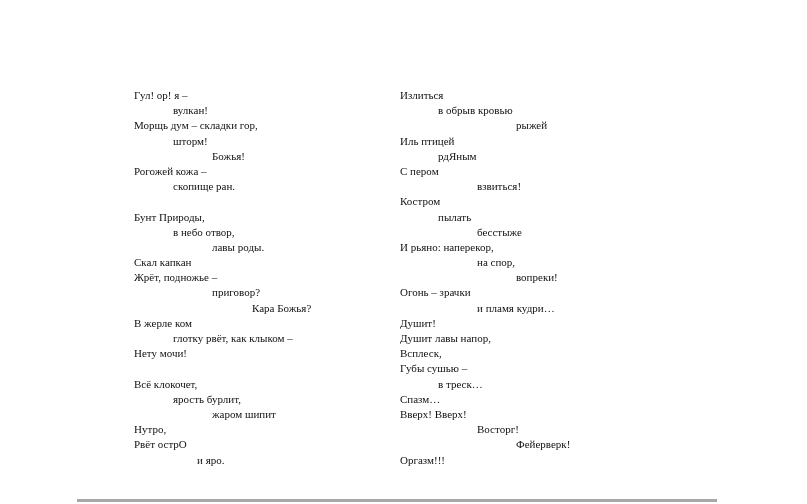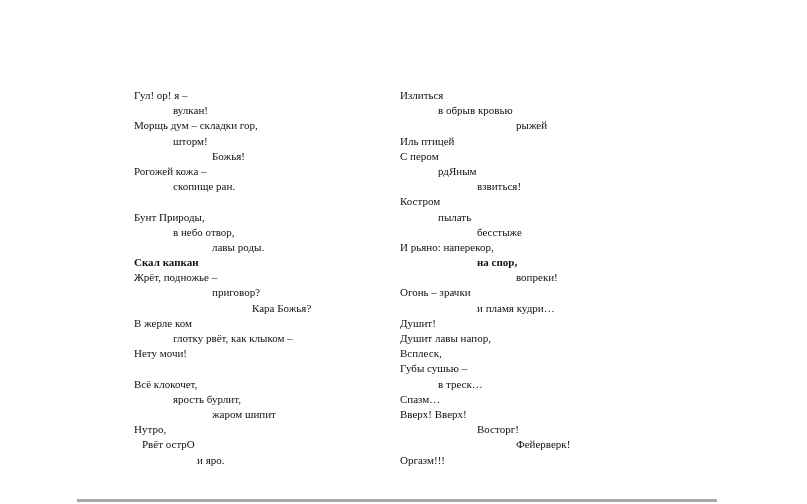--- a/index.html
+++ b/index.html
@@ -54,48 +54,48 @@
       <span class="line" style="padding-left: 39px;">вулкан!</span>
       <span class="line" style="padding-left: 0px;">Морщь дум – складки гор,</span>
       <span class="line" style="padding-left: 39px;">шторм!</span>
       <span class="line" style="padding-left: 78px;">Божья!</span>
       <span class="line" style="padding-left: 0px;">Рогожей кожа –</span>
       <span class="line" style="padding-left: 39px;">скопище ран.</span>
       <span class="line blank" style="padding-left: 0px;"></span>
       <span class="line" style="padding-left: 0px;">Бунт Природы,</span>
       <span class="line" style="padding-left: 39px;">в небо отвор,</span>
       <span class="line" style="padding-left: 78px;">лавы роды.</span>
-      <span class="line" style="padding-left: 0px; font-weight: bold;">Скал капкан</span>
+      <span class="line" style="padding-left: 0px;">Скал капкан</span>
       <span class="line" style="padding-left: 0px;">Жрёт, подножье –</span>
       <span class="line" style="padding-left: 78px;">приговор?</span>
       <span class="line" style="padding-left: 118px;">Кара Божья?</span>
       <span class="line" style="padding-left: 0px;">В жерле ком</span>
       <span class="line" style="padding-left: 39px;">глотку рвёт, как клыком –</span>
       <span class="line" style="padding-left: 0px;">Нету мочи!</span>
       <span class="line blank" style="padding-left: 0px;"></span>
       <span class="line" style="padding-left: 0px;">Всё клокочет,</span>
       <span class="line" style="padding-left: 39px;">ярость бурлит,</span>
       <span class="line" style="padding-left: 78px;">жаром шипит</span>
       <span class="line" style="padding-left: 0px;">Нутро,</span>
-      <span class="line" style="padding-left: 0px; margin-left: 8px;">Рвёт острО</span>
+      <span class="line" style="padding-left: 0px;">Рвёт острО</span>
       <span class="line" style="padding-left: 63px;">и яро.</span>
     </div>
   <div class="column right" id="col-right">
       <span class="line" style="padding-left: 0px;">Излиться</span>
       <span class="line" style="padding-left: 38px;">в обрыв кровью</span>
       <span class="line" style="padding-left: 116px;">рыжей</span>
       <span class="line" style="padding-left: 0px;">Иль птицей</span>
+      <span class="line" style="padding-left: 38px;">рдЯным</span>
       <span class="line" style="padding-left: 0px;">С пером</span>
-      <span class="line" style="padding-left: 38px;">рдЯным</span>
       <span class="line" style="padding-left: 77px;">взвиться!</span>
       <span class="line" style="padding-left: 0px;">Костром</span>
       <span class="line" style="padding-left: 38px;">пылать</span>
       <span class="line" style="padding-left: 77px;">бесстыже</span>
       <span class="line" style="padding-left: 0px;">И рьяно: наперекор,</span>
-      <span class="line" style="padding-left: 77px; font-weight: bold;">на спор,</span>
+      <span class="line" style="padding-left: 77px;">на спор,</span>
       <span class="line" style="padding-left: 116px;">вопреки!</span>
       <span class="line" style="padding-left: 0px;">Огонь – зрачки</span>
       <span class="line" style="padding-left: 77px;">и пламя кудри…</span>
       <span class="line" style="padding-left: 0px;">Душит!</span>
       <span class="line" style="padding-left: 0px;">Душит лавы напор,</span>
       <span class="line" style="padding-left: 0px;">Всплеск,</span>
       <span class="line" style="padding-left: 0px;">Губы сушью –</span>
       <span class="line" style="padding-left: 38px;">в треск…</span>
       <span class="line" style="padding-left: 0px;">Спазм…</span>
       <span class="line" style="padding-left: 0px;">Вверх! Вверх!</span>

